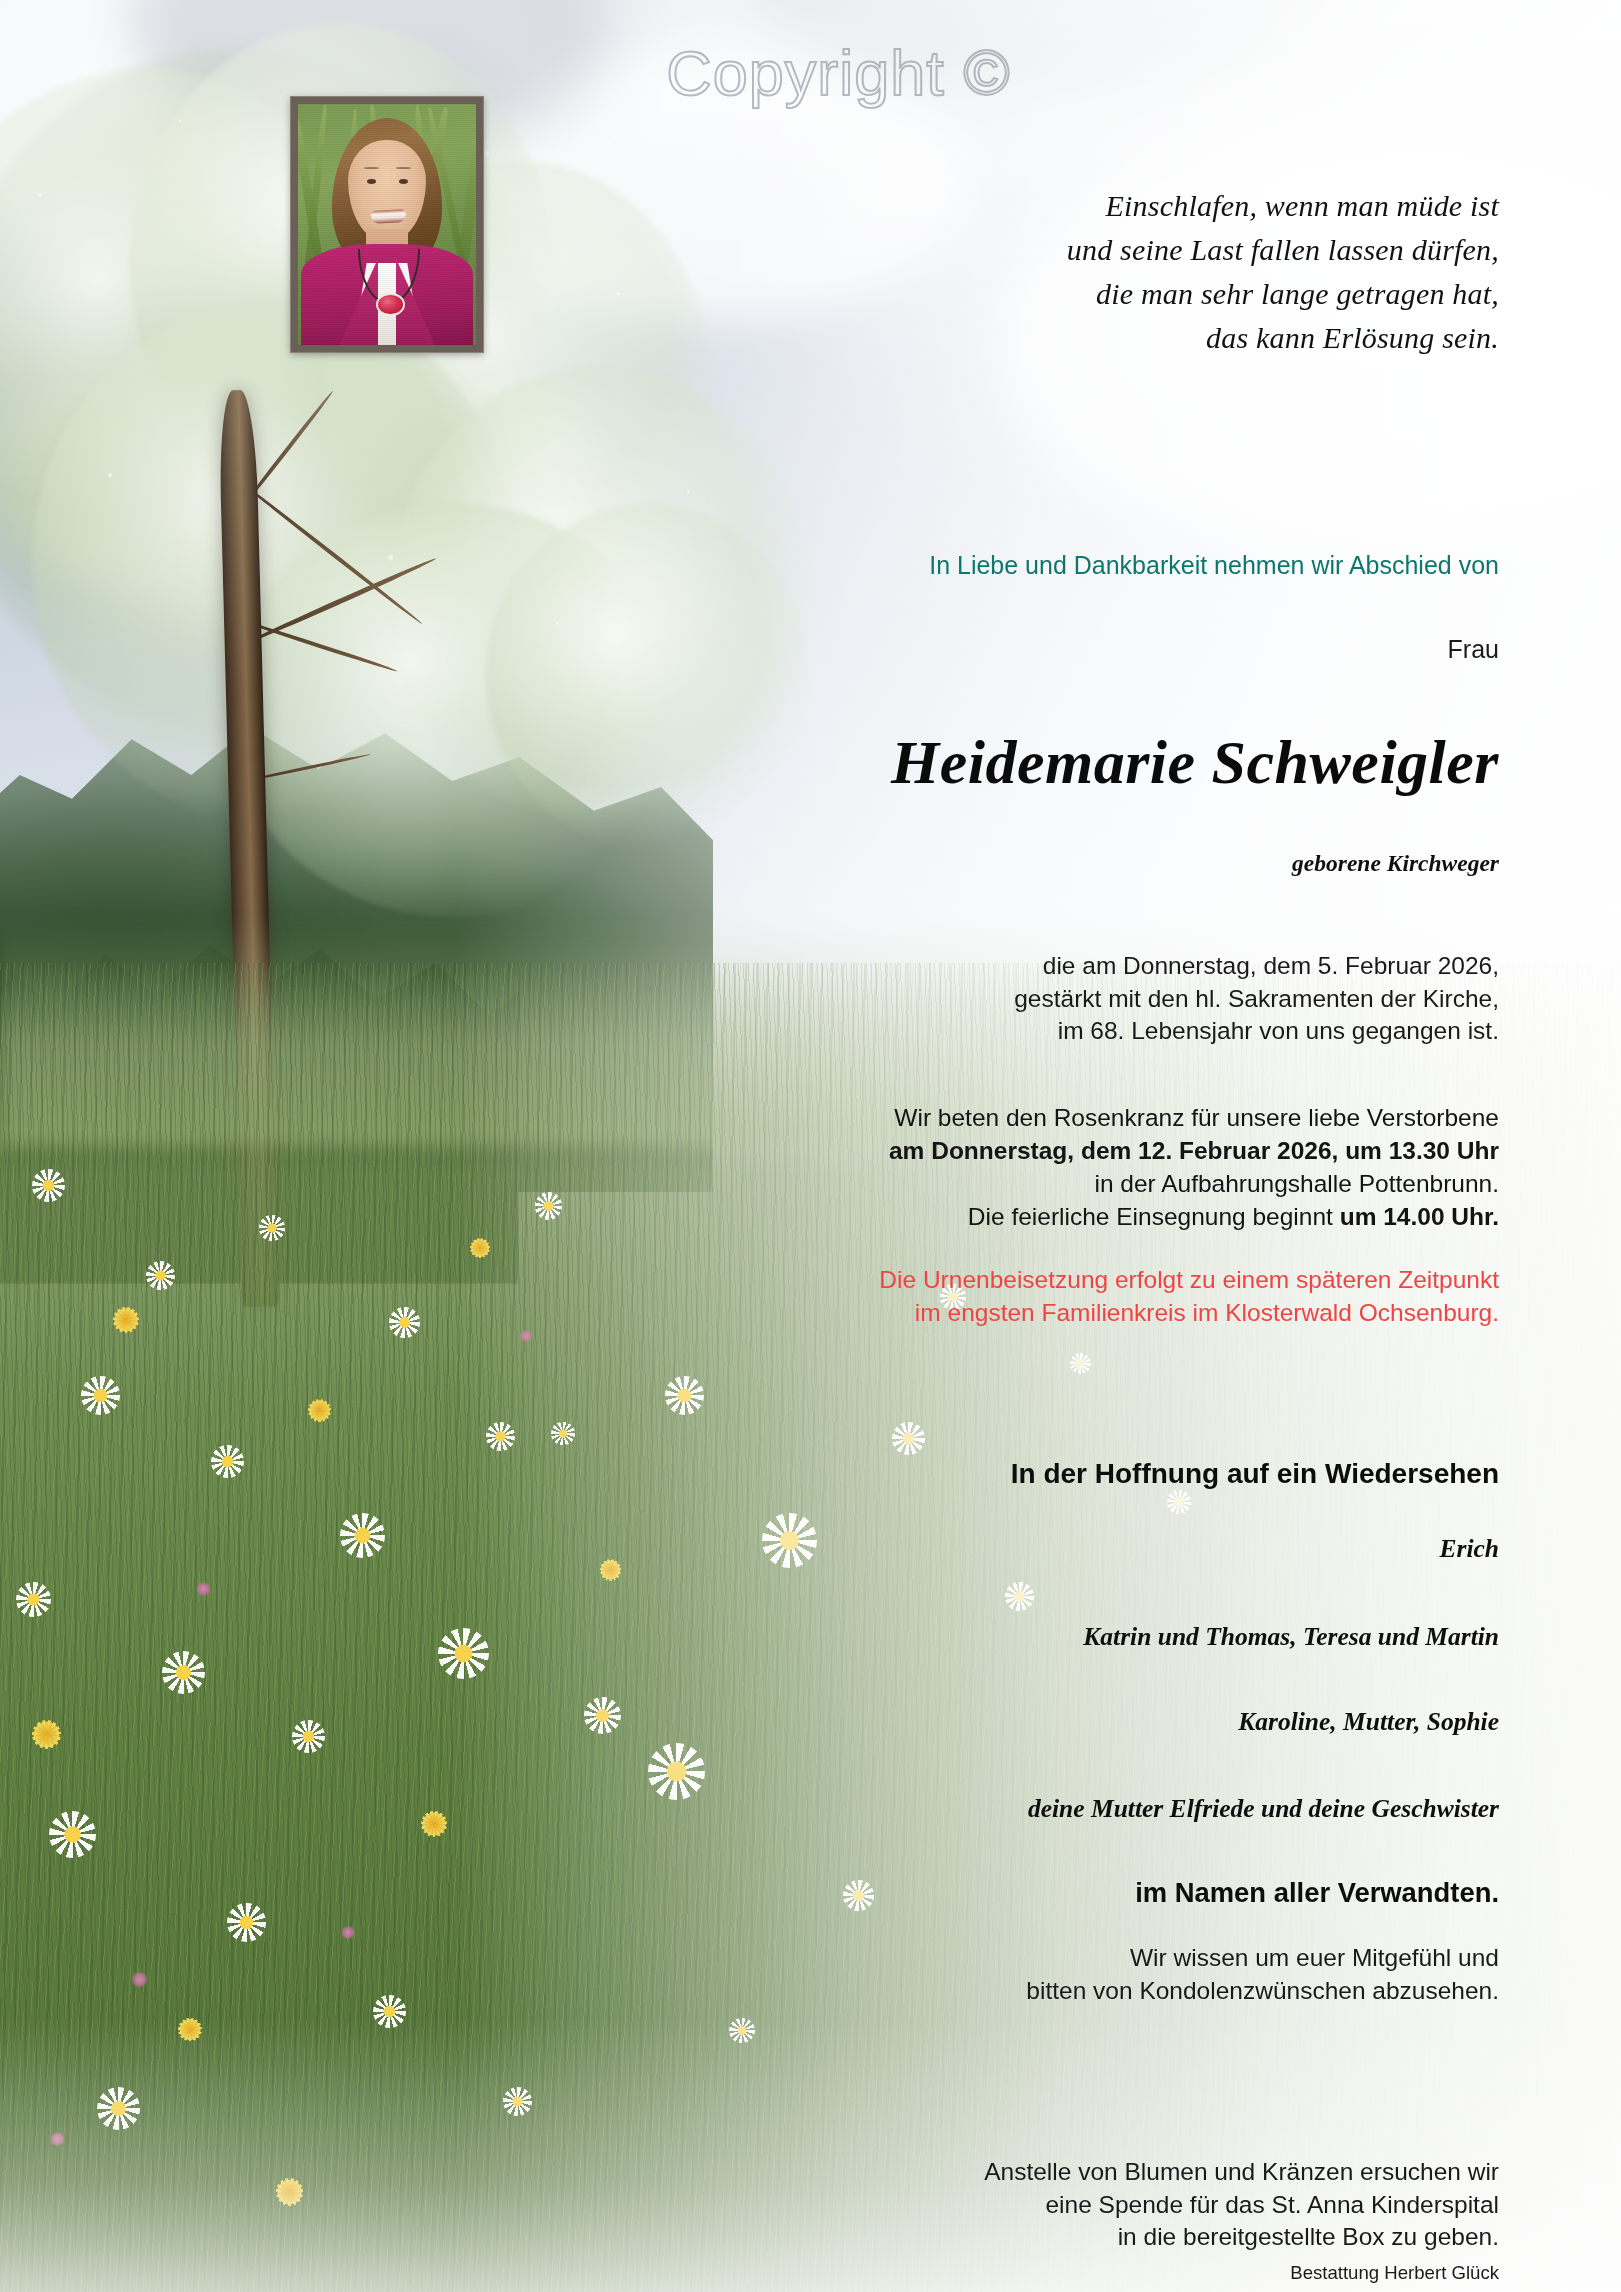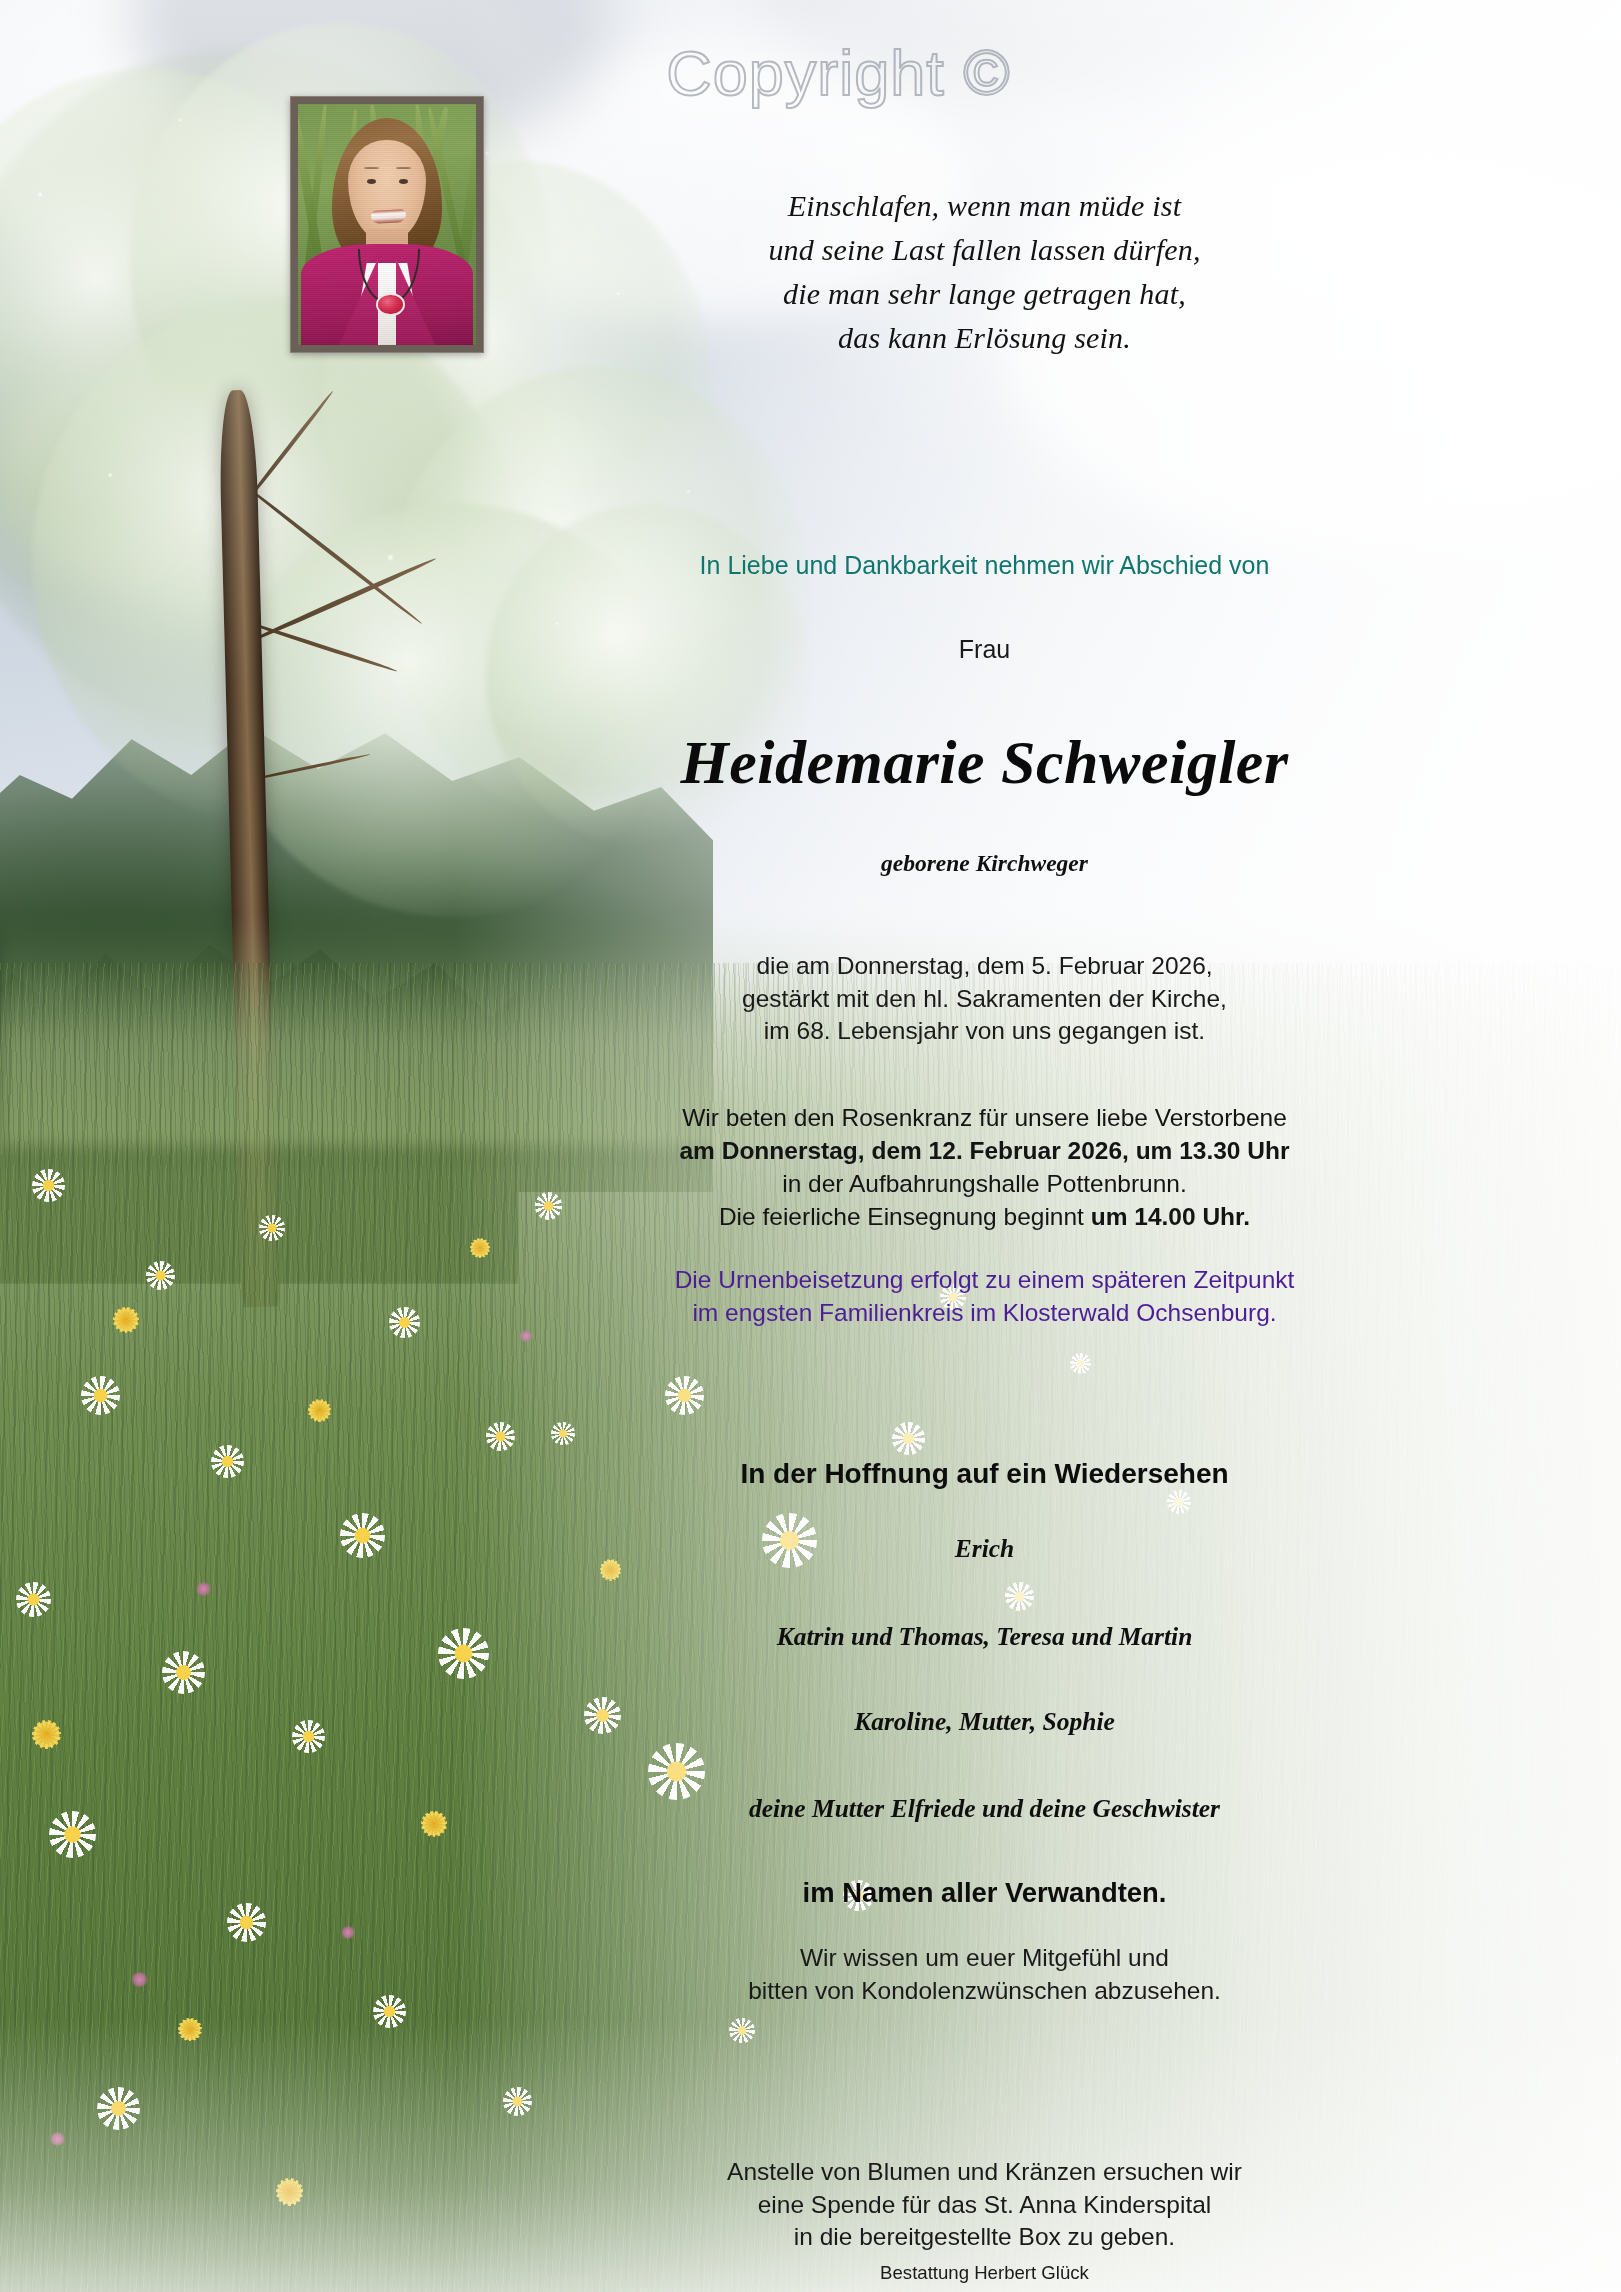--- a/index.html
+++ b/index.html
@@ -307,21 +307,21 @@
     -webkit-text-stroke: 2px rgba(124,132,142,0.55);
     user-select: none;
     padding-left: 28px;
   }
 
   
   #content {
     position: absolute;
     left: 470px; top: 0;
     width: 1029px; height: 100%;
-    text-align: center;
+    text-align: right;
     color: #171717;
   }
 
   .poem {
     position: absolute;
     left: 0; top: 184px; width: 100%;
     font-family: "Liberation Serif", serif;
     font-style: italic;
     font-size: 30px;
     line-height: 1.47;
@@ -374,21 +374,21 @@
     left: 0; top: 1101px; width: 100%;
     font-size: 24.5px;
     line-height: 1.35;
     color: #141414;
   }
   .block-urn {
     position: absolute;
     left: 0; top: 1264px; width: 100%;
     font-size: 24.5px;
     line-height: 1.33;
-    color: #4c1d95;
+    color: #ef4444;
   }
   .hope {
     position: absolute;
     left: 0; top: 1458px; width: 100%;
     font-size: 28px;
     font-weight: bold;
     color: #0d0d0d;
   }
   .fam {
     position: absolute; left: 0; width: 100%;

